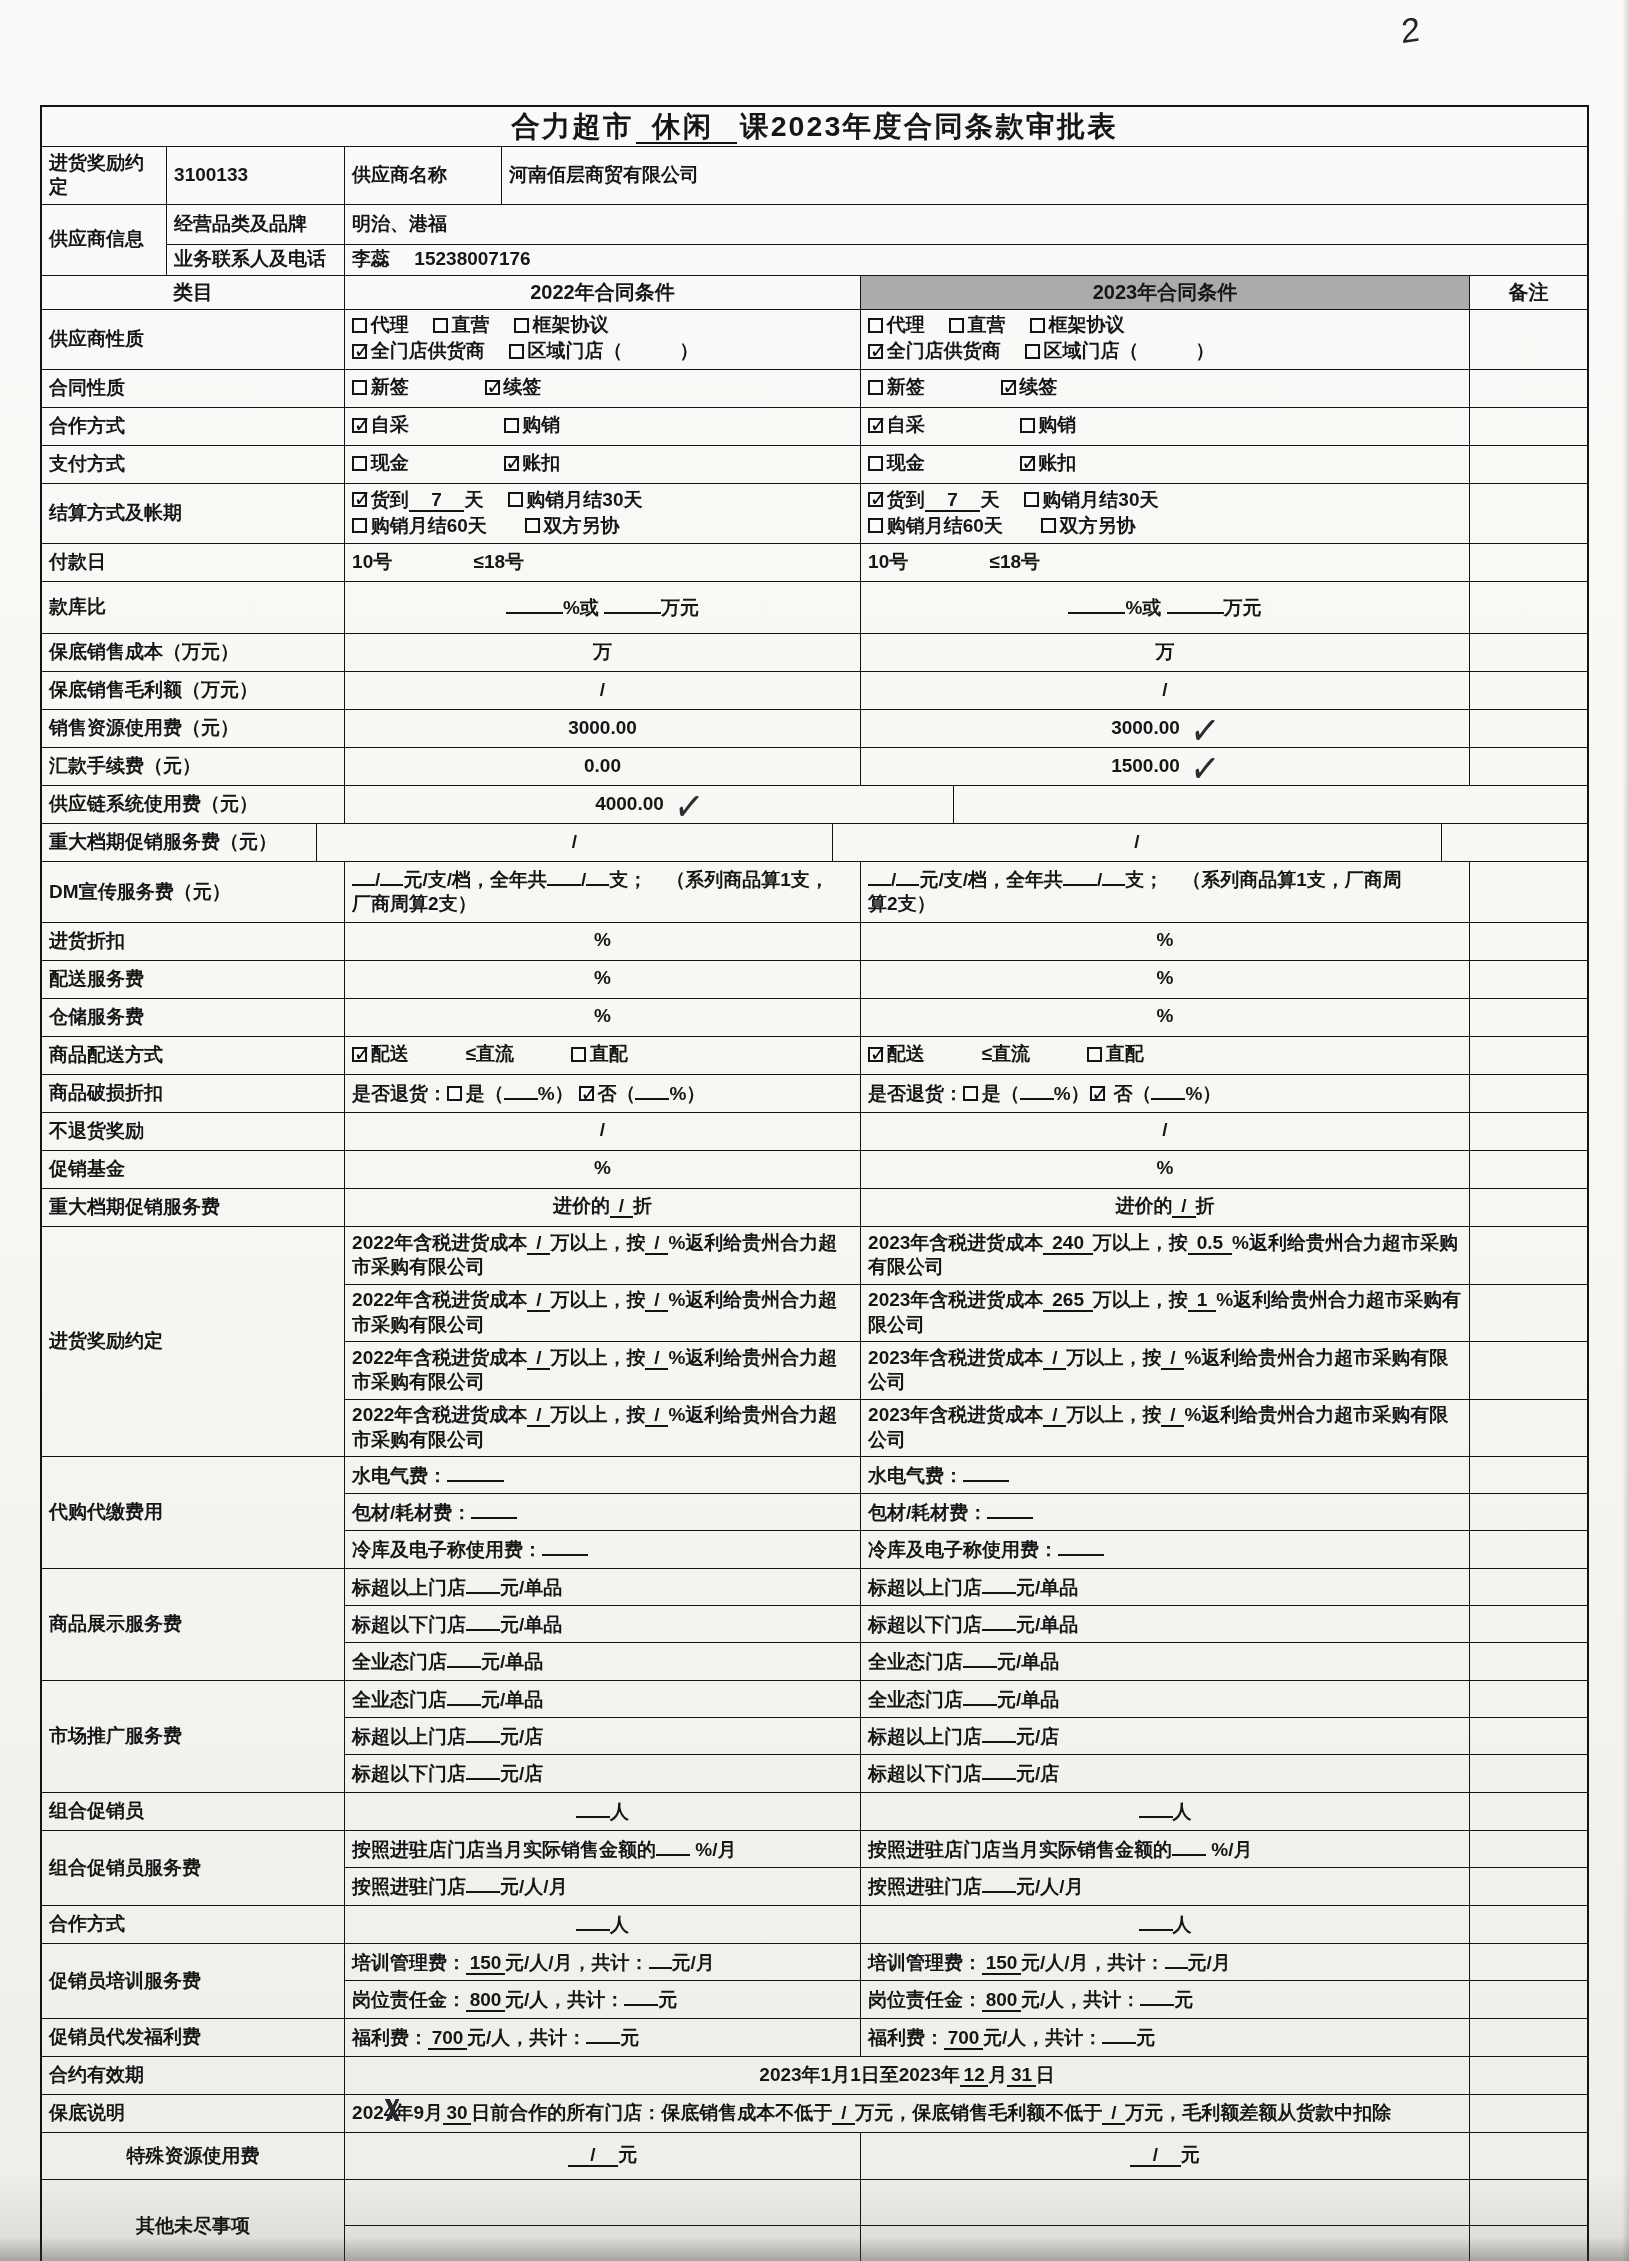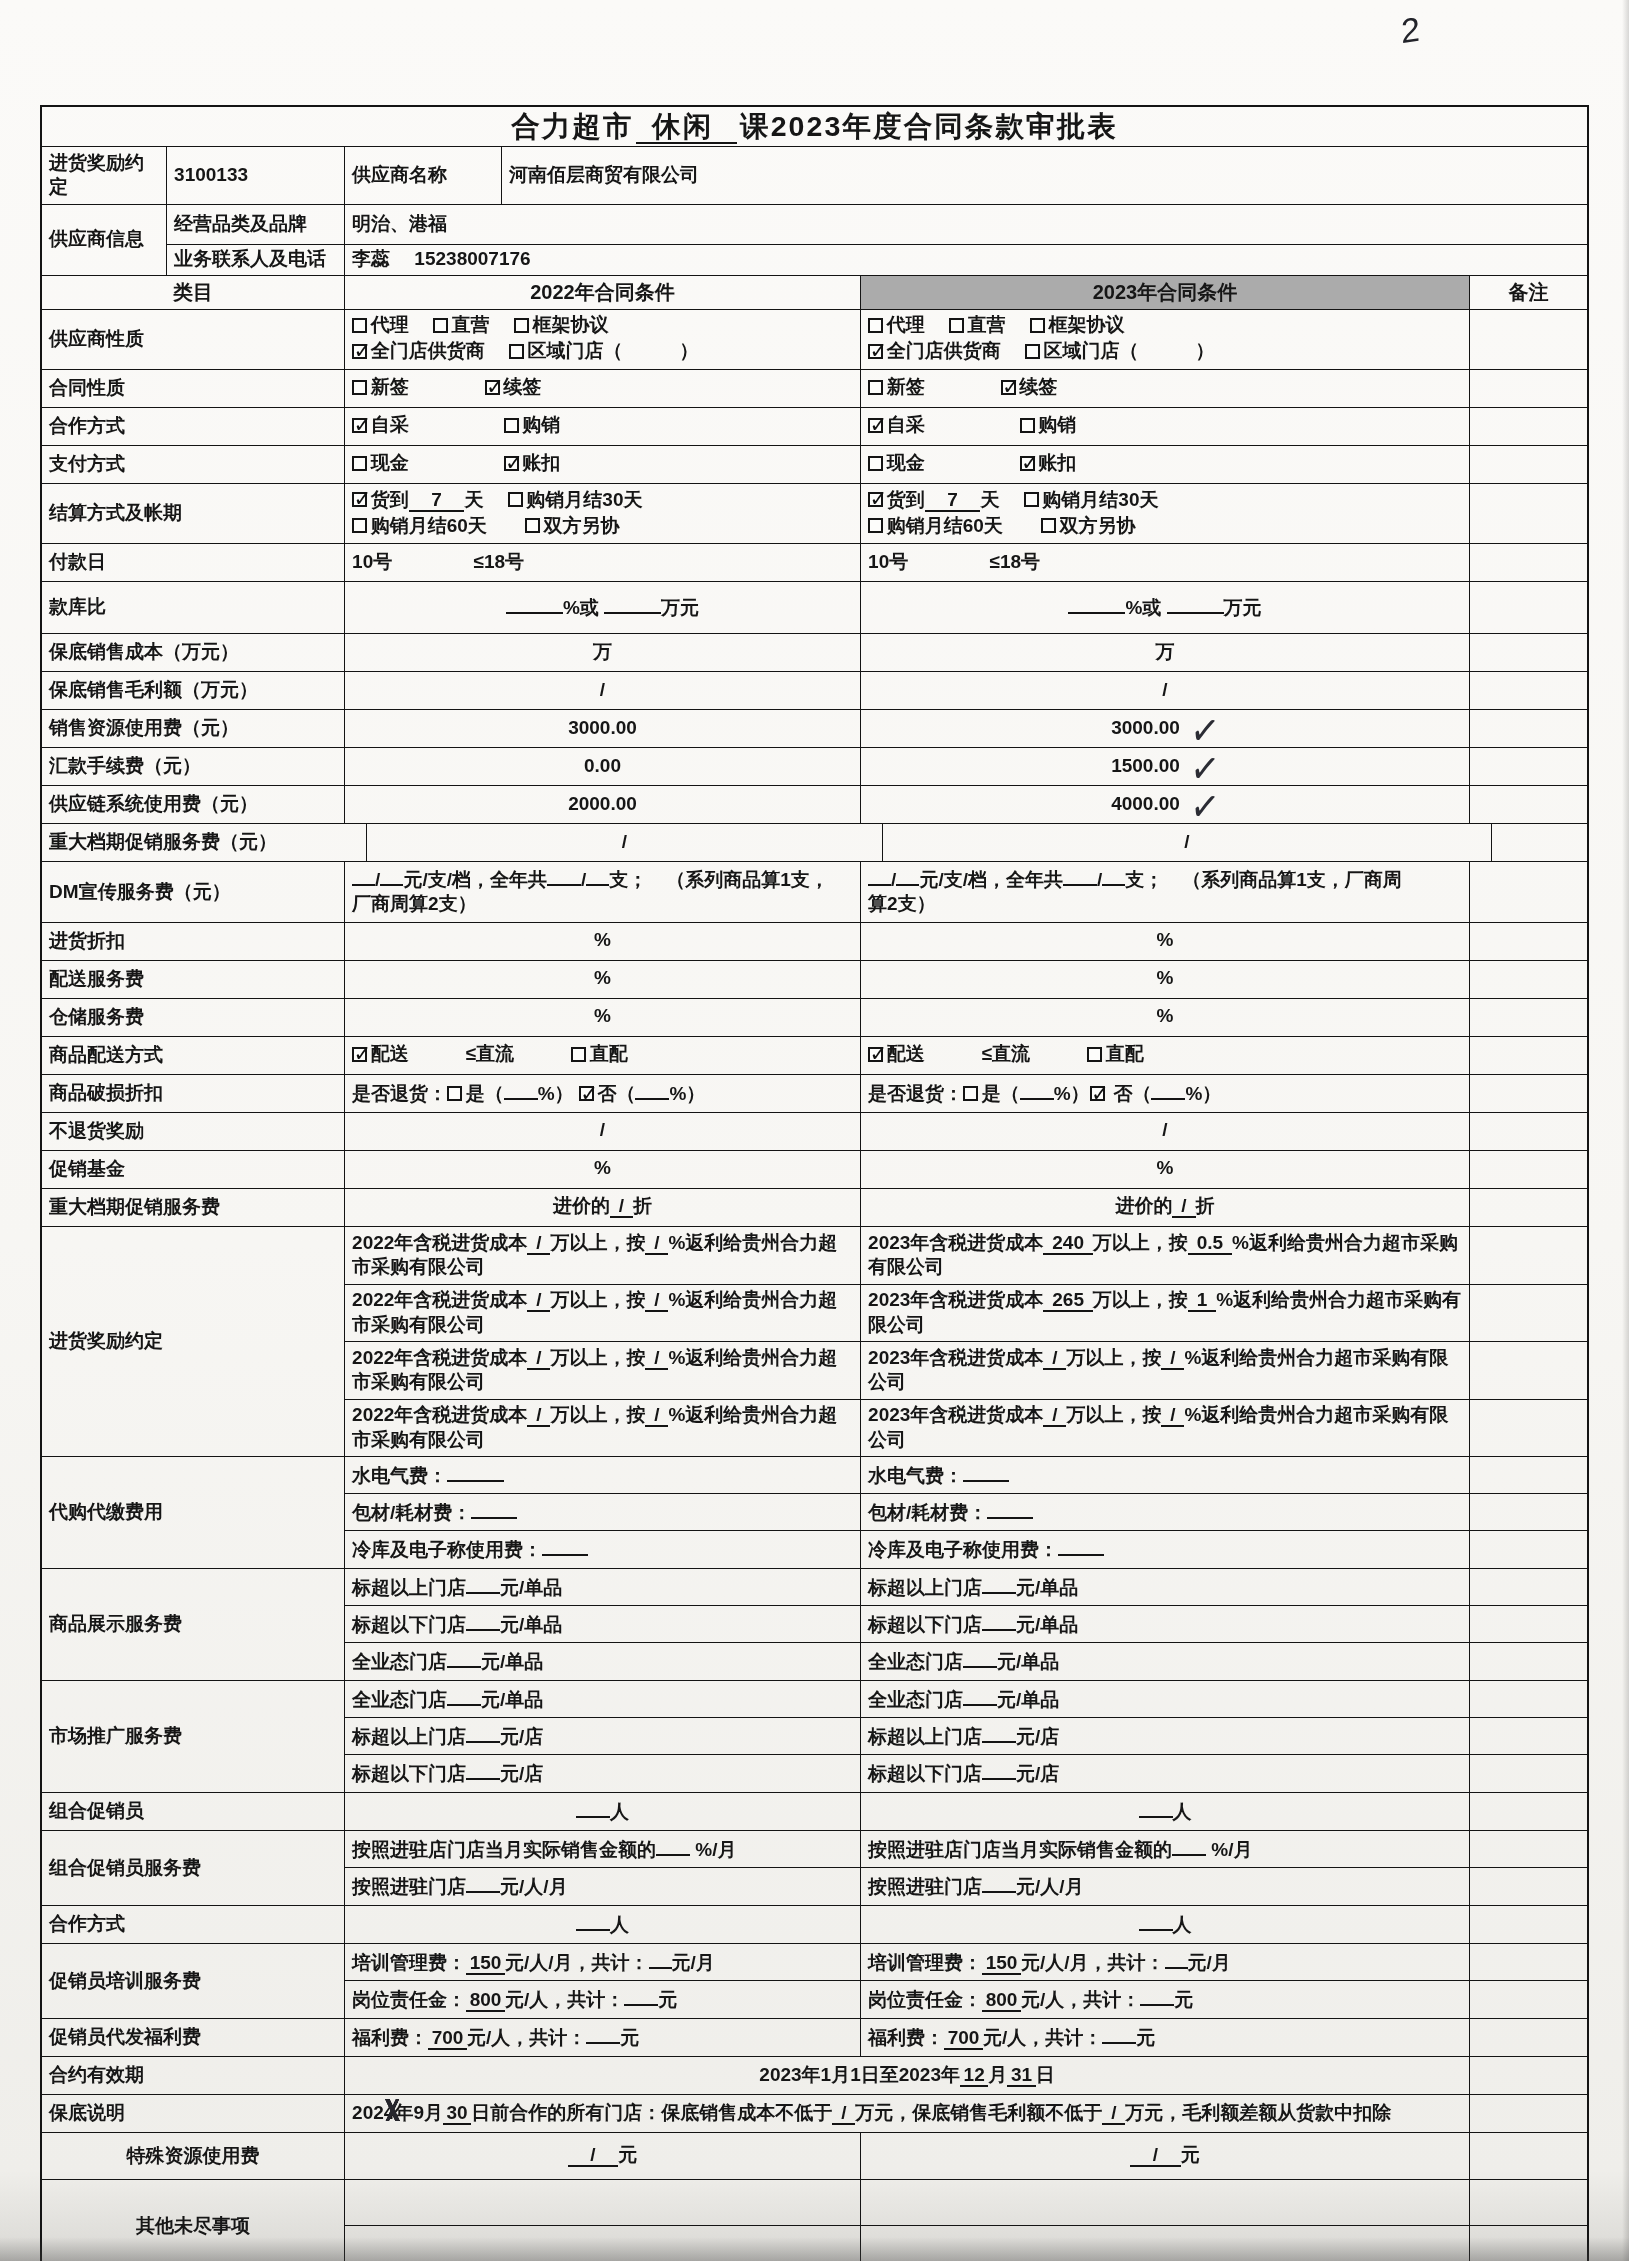--- a/index.html
+++ b/index.html
@@ -289,34 +289,31 @@
               <div class="cell v-center" style="flex: 1 1 0%;">
                 <div class="line"></div>
               </div>
             </div>
           </div>
         </div>
         <div class="row">
           <div class="cell lab" style="width: 303px;">供应链系统使用费（元）</div>
           <div class="stack">
             <div class="srow" style="min-height: 37px;">
-              <div class="cell v-center t-center" style="width: 516px;">
-                <div class="line">2000.00</div>
-              </div>
               <div class="cell v-center t-center" style="width: 609px;">
                 <div class="line">4000.00<span class="ink-check">✓</span></div>
               </div>
               <div class="cell v-center" style="flex: 1 1 0%;">
                 <div class="line"></div>
               </div>
             </div>
           </div>
         </div>
         <div class="row">
-          <div class="cell lab" style="width: 325px;">重大档期促销服务费（元）</div>
+          <div class="cell lab" style="width: 275px;">重大档期促销服务费（元）</div>
           <div class="stack">
             <div class="srow" style="min-height: 37px;">
               <div class="cell v-center t-center" style="width: 516px;">
                 <div class="line">/</div>
               </div>
               <div class="cell v-center t-center" style="width: 609px;">
                 <div class="line">/</div>
               </div>
               <div class="cell v-center" style="flex: 1 1 0%;">
                 <div class="line"></div>

